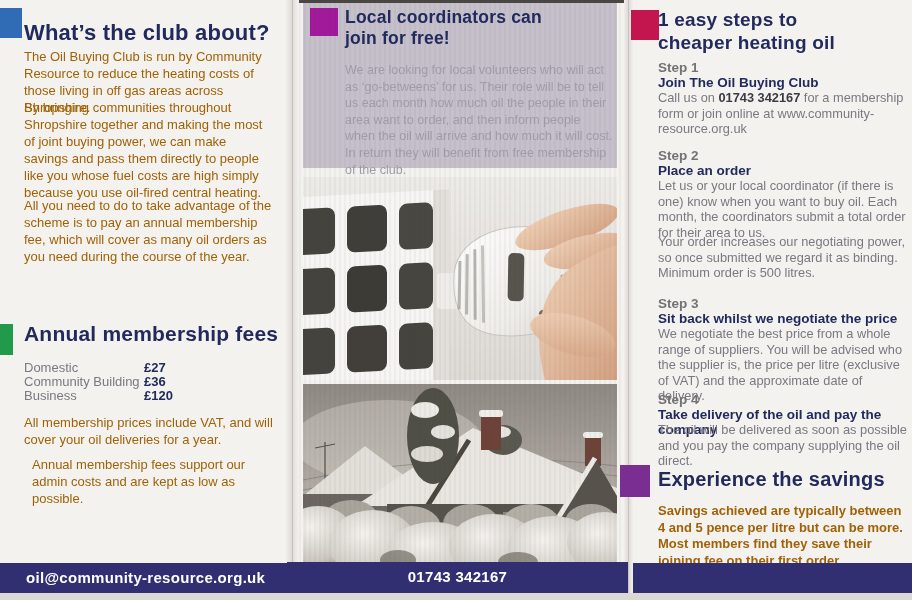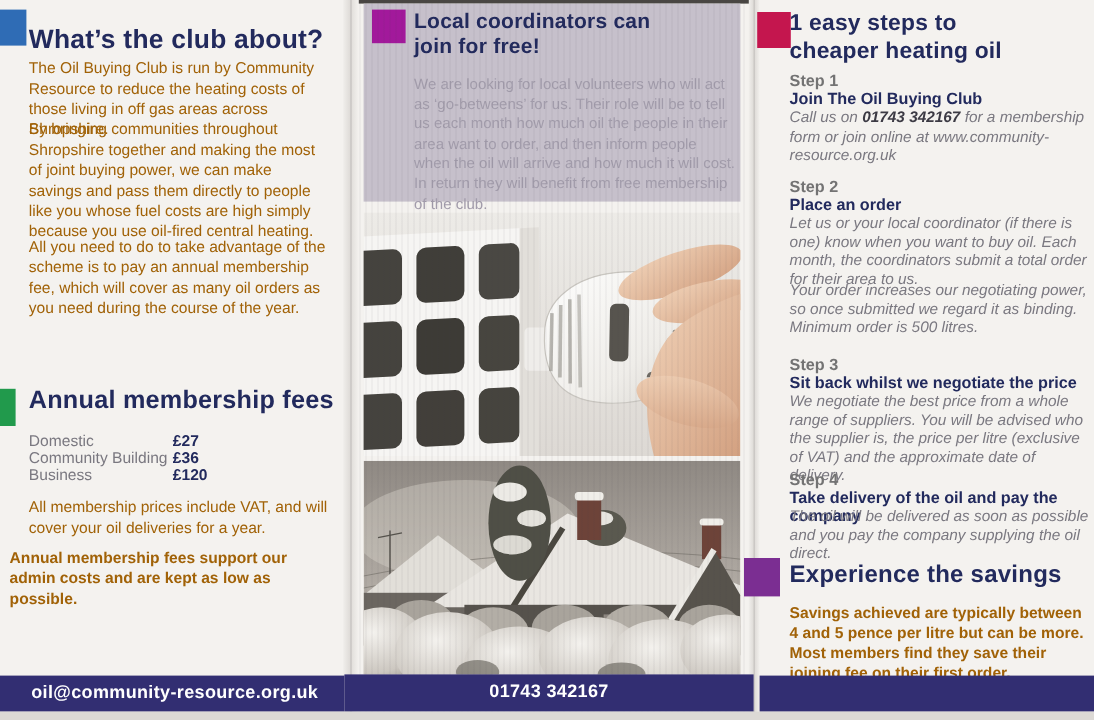--- a/index.html
+++ b/index.html
@@ -21,21 +21,21 @@
   
   #lp-title { left:24px; top:8px; font-size:22px;margin-top:12px; }
   #lp-p1 { left:24px; top:48px;  width:250px; }
   #lp-p2 { left:24px; top:99px;  width:250px; }
   #lp-p3 { left:24px; top:197px; width:252px; }
   #lp-fees-title { left:24px; top:322px; font-size:21px; }
   .fee-row { position:absolute; left:24px; width:240px; font-size:13px; line-height:14px; }
   .fee-row .fee-label { color:#7a7880; }
   .fee-row .fee-value { position:absolute; left:120px; font-weight:bold; color:#222a5d; }
   #lp-note1 { left:24px; top:414px; width:250px; }
-  #lp-note2 { left:8px; top:456px; width:252px;font-weight:bold; }
+  #lp-note2 { left:32px; top:456px; width:252px; }
 
   
   .fold { position:absolute; top:0; height:600px; }
   #fold1 { left:286px; width:13px; background:linear-gradient(90deg,#f0eeeb,#dedbd7 45%,#f4f2ef); }
   #fold1-line { left:292px; width:1px; background:#c3c1be; }
   #fold2 { left:624px; width:9px; background:linear-gradient(90deg,#f0eeeb,#dcd9d5 50%,#f2f0ed); }
   #fold2-line { left:628px; width:1px; background:#c6c4c1; }
 
   
   #mid-top-edge { position:absolute; left:0; top:0; width:330px; height:3px; background:#2a2824; opacity:.85; }
@@ -47,21 +47,21 @@
   #photo-thermostat { top:177px; height:203px; }
   #photo-snow { top:384px; height:178px; }
   #mid-streaks { position:absolute; left:0; top:0; width:330px; height:600px; pointer-events:none;
     background:repeating-linear-gradient(90deg, rgba(60,55,70,.045) 0 2px, transparent 2px 5px); }
 
   
   #rp-sq { left:-1px; top:10px; width:28px; height:30px; background:#c4164e; }
   #rp-title { left:26px; top:8px; font-size:19px; line-height:23px; }
   .step-label { position:absolute; left:26px; font-weight:bold; font-size:13.5px; color:#737373; }
   .step-head  { position:absolute; left:26px; font-weight:bold; font-size:13.5px; color:#222a5d; }
-  .step-body  { position:absolute; left:26px; width:252px; color:#7a7880; font-size:12.8px; line-height:15.5px;font-style:italic; }
+  .step-body  { position:absolute; left:26px; width:252px; color:#7a7880; font-size:12.8px; line-height:15.5px; }
   #savings-sq { left:-12px; top:465px; width:30px; height:32px; background:#7b2e92; }
   #savings-title { left:26px; top:468px; font-size:20px; }
   #savings-body { left:26px; top:503px; width:252px; font-size:13px; line-height:16.5px;font-weight:bold; }
 
   
   .footer-bar { position:absolute; top:563px; height:30px; background:#322e72; color:#fff;
     font-weight:bold; font-size:15px; line-height:30px; letter-spacing:.3px; }
   #footer-left  { left:0; width:287px; padding-left:26px; }
   #footer-mid   { left:287px; top:562px; width:341px; height:31px; text-align:center; }
   #footer-right { left:633px; width:279px; text-align:center; }

